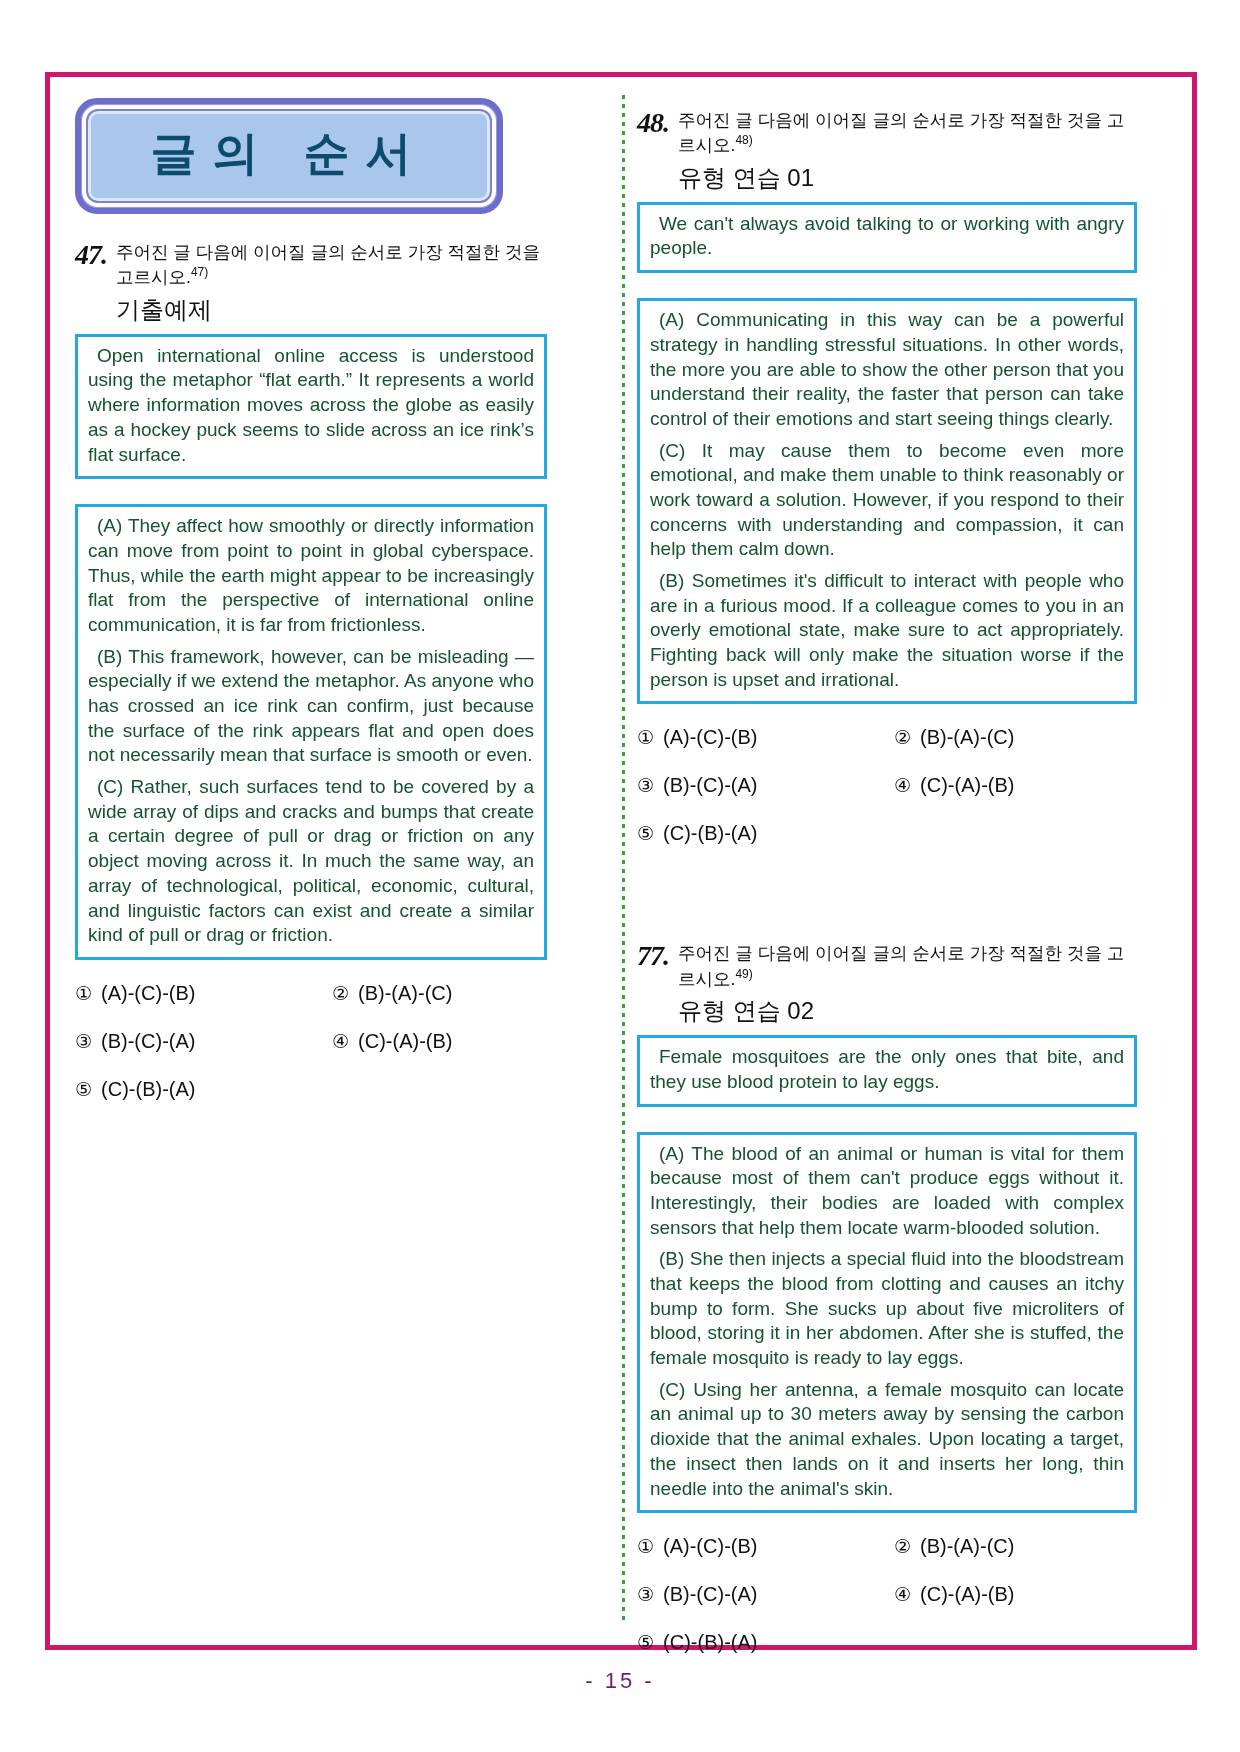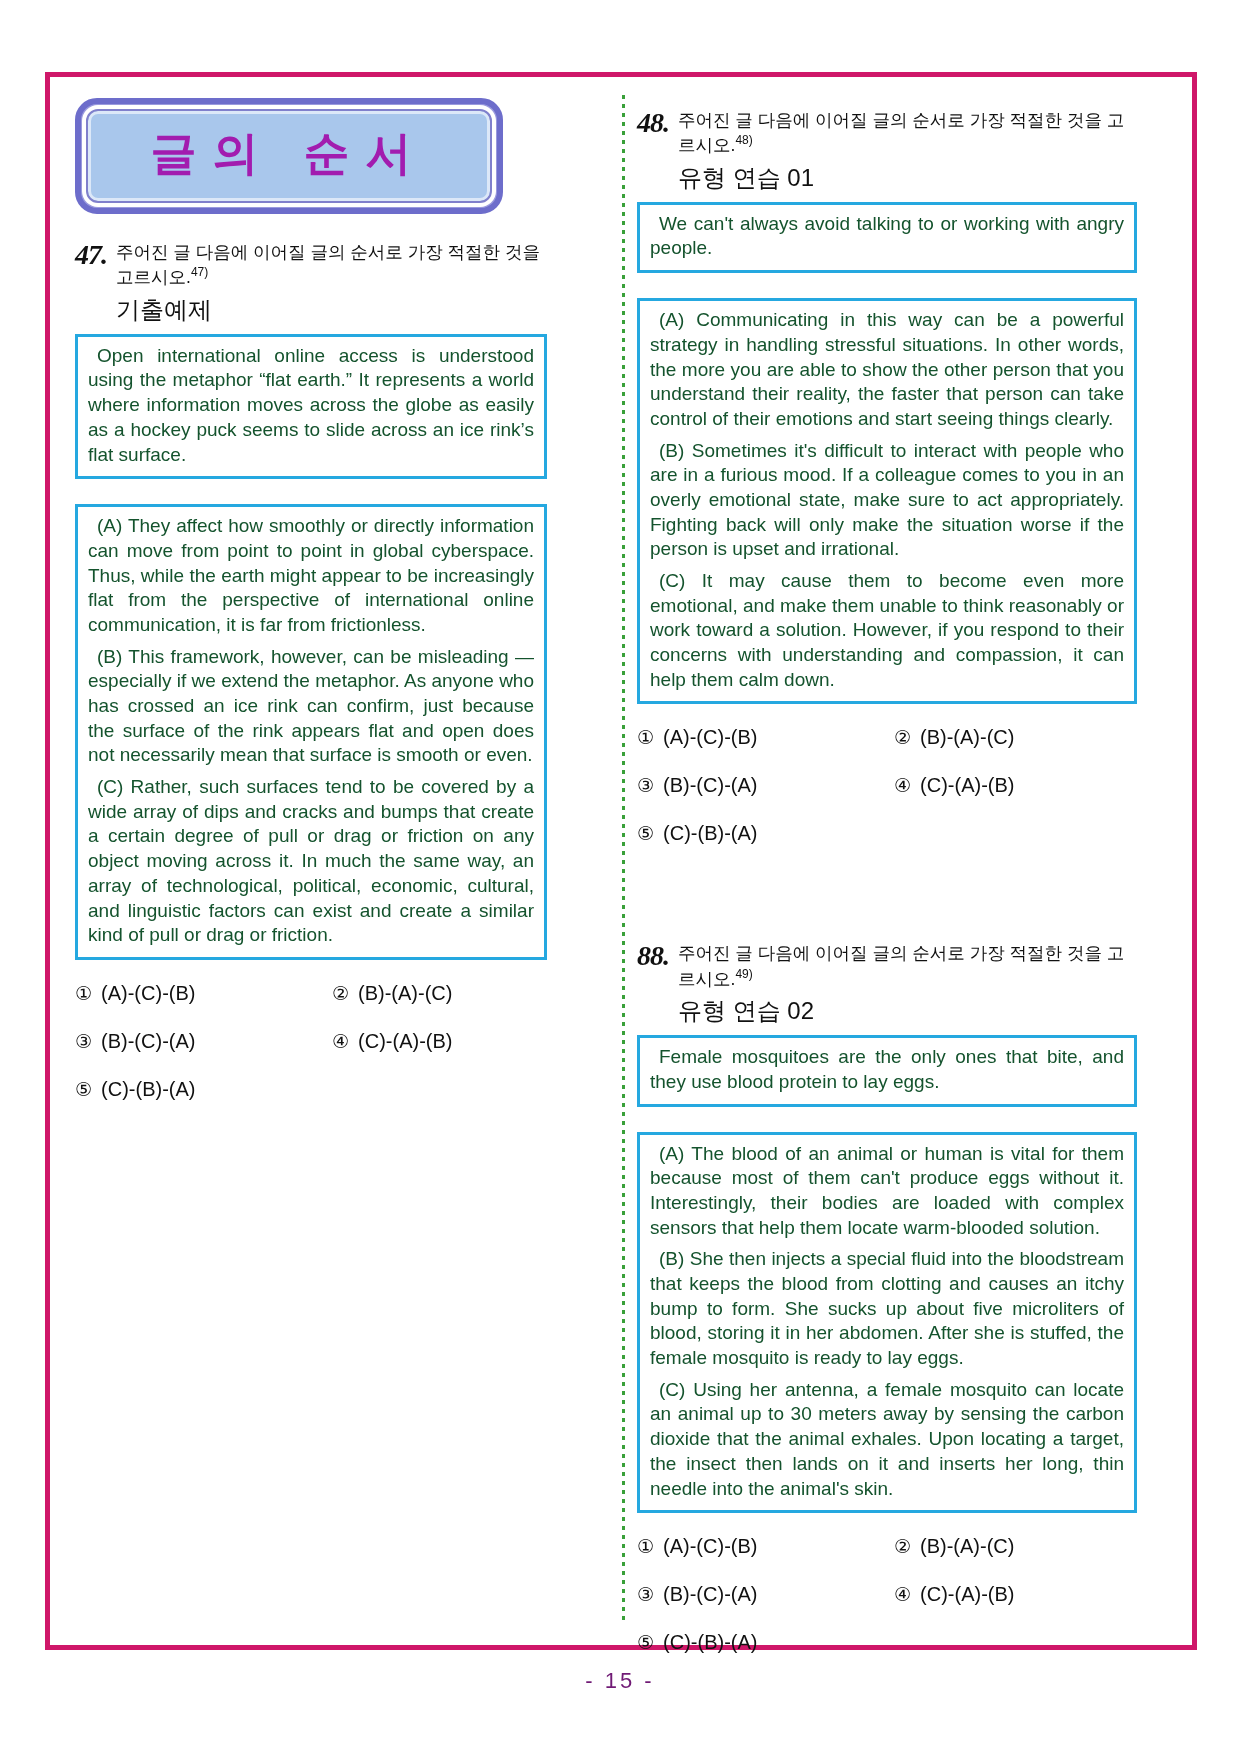--- a/index.html
+++ b/index.html
@@ -20,21 +20,21 @@
   .col-right { position:absolute; left:637px; top:108px; width:500px; }
 
   .banner-outer {
     width:428px; border:6px solid #6d6dcb; background:#9a9ade;
     border-radius:22px; padding:5px; margin-bottom:26px;
   }
   .banner-inner {
     background:#a9c7ec; border:2px solid #8080cc; border-radius:12px;
     box-shadow:0 0 0 4px #ffffff, inset 0 0 0 3px #dce8f8;
     text-align:center; font-size:46px; font-weight:bold; letter-spacing:16px;
-    padding:12px 0 16px; color:#a21caf;
+    padding:12px 0 16px; color:#0c4a6e;
   }
 
   .q-header { display:flex; align-items:flex-start; margin-bottom:8px;justify-content:flex-end; }
   .q-num {
     font-family:"Liberation Serif","DejaVu Serif",serif; font-style:italic; font-weight:bold;
     font-size:28px; line-height:1.05; margin-right:9px; letter-spacing:-1px;
   }
   .q-prompt { font-size:17.5px; line-height:1.45; font-weight:500; }
   .q-tag { font-size:24px; margin-top:3px; }
   sup.fn { font-size:12px; line-height:0; }
@@ -109,35 +109,35 @@
       <div>
         <div class="q-prompt"><span>주어진 글 다음에 이어질 글의 순서로 가장 적절한 것을 고르시오.</span><sup class="fn">48)</sup></div>
         <div class="q-tag">유형 연습 01</div>
       </div>
     </div>
     <div class="pbox given-box">
       <p>We can't always avoid talking to or working with angry people.</p>
     </div>
     <div class="pbox">
       <p>(A) Communicating in this way can be a powerful strategy in handling stressful situations. In other words, the more you are able to show the other person that you understand their reality, the faster that person can take control of their emotions and start seeing things clearly.</p>
+      <p>(C) It may cause them to become even more emotional, and make them unable to think reasonably or work toward a solution. However, if you respond to their concerns with understanding and compassion, it can help them calm down.</p>
       <p>(B) Sometimes it's difficult to interact with people who are in a furious mood. If a colleague comes to you in an overly emotional state, make sure to act appropriately. Fighting back will only make the situation worse if the person is upset and irrational.</p>
-      <p>(C) It may cause them to become even more emotional, and make them unable to think reasonably or work toward a solution. However, if you respond to their concerns with understanding and compassion, it can help them calm down.</p>
     </div>
     <div class="choices">
       <div class="choice"><span class="marker">①</span><span>(A)-(C)-(B)</span></div>
       <div class="choice"><span class="marker">②</span><span>(B)-(A)-(C)</span></div>
       <div class="choice"><span class="marker">③</span><span>(B)-(C)-(A)</span></div>
       <div class="choice"><span class="marker">④</span><span>(C)-(A)-(B)</span></div>
       <div class="choice"><span class="marker">⑤</span><span>(C)-(B)-(A)</span></div>
     </div>
   </div>
 
   <div class="question-block q49">
     <div class="q-header">
-      <div class="q-num">88.</div>
+      <div class="q-num">77.</div>
       <div>
         <div class="q-prompt"><span>주어진 글 다음에 이어질 글의 순서로 가장 적절한 것을 고르시오.</span><sup class="fn">49)</sup></div>
         <div class="q-tag">유형 연습 02</div>
       </div>
     </div>
     <div class="pbox given-box">
       <p>Female mosquitoes are the only ones that bite, and they use blood protein to lay eggs.</p>
     </div>
     <div class="pbox">
       <p>(A) The blood of an animal or human is vital for them because most of them can't produce eggs without it. Interestingly, their bodies are loaded with complex sensors that help them locate warm-blooded solution.</p>

